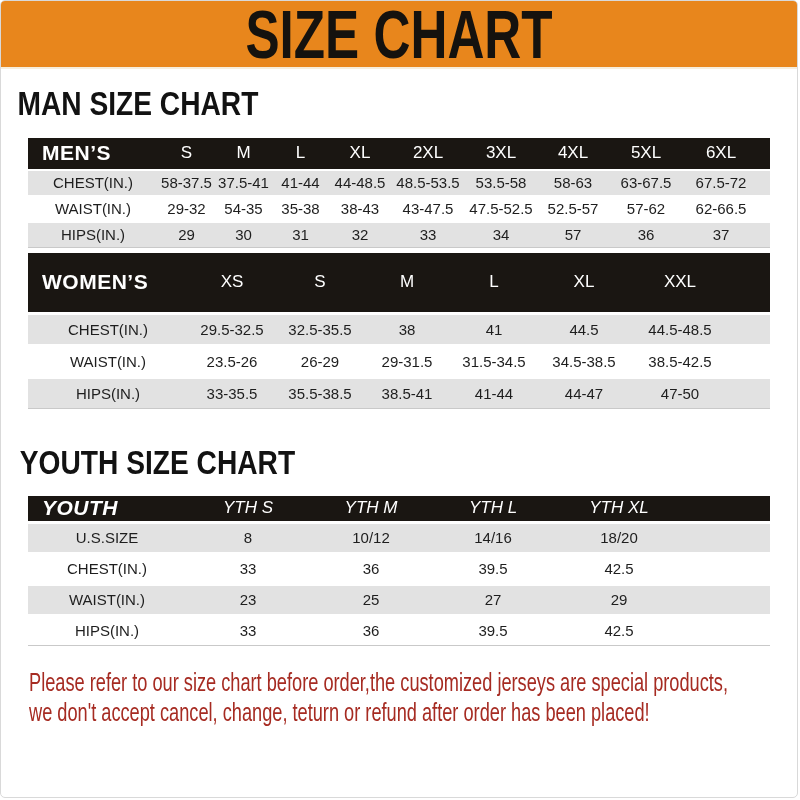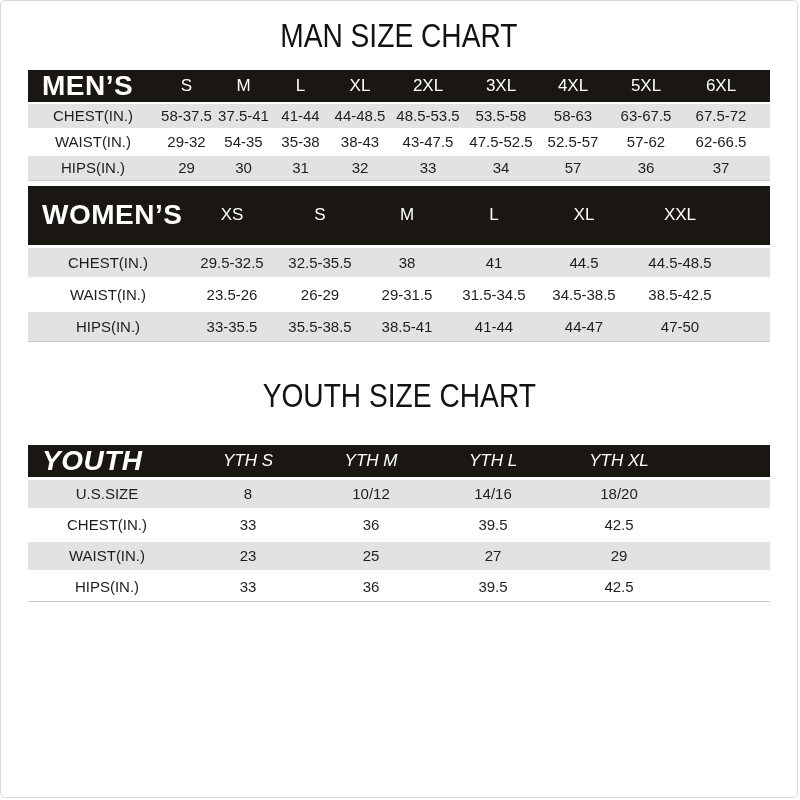--- a/index.html
+++ b/index.html
@@ -1,42 +1,45 @@
 <!DOCTYPE html>
 <html style="--banner-bg: #E8861C; --bar-bg: #1A1612; --row-alt: #E2E2E2; --footer-red: #A62B22;"><head>
 <meta charset="utf-8">
 <style>
   html,body{margin:0;padding:0;background:#fff;}
   body{width:800px;height:800px;font-family:"Liberation Sans",sans-serif;}
   .page{width:798px;height:798px;border:1px solid #d9d9d9;border-radius:5px;overflow:hidden;background:#fff;box-sizing:border-box;}
   .banner{height:66px;background:var(--banner-bg,#e8861c);display:flex;align-items:center;justify-content:center;border-bottom:2px solid #f6eedd;}
   .banner-title{margin:0;font-size:64px;font-weight:700;color:#15120e;line-height:1;transform:scale(0.80,1.08);white-space:nowrap;}
-  .section-heading{text-align:center;font-weight:400;color:#121212;font-size:32px;line-height:1.15;}
+  .section-heading{font-weight:700;color:#121212;font-size:32px;line-height:1.15;}
   .heading-men{margin:16px 0 14px;}
   .heading-women{margin:20px 0 12px;}
-  .heading-youth{margin:32px 0 28px;}
+  .heading-youth{margin:32px 0 12px;}
   .condensed{display:inline-block;transform:scale(0.88,1.06);white-space:nowrap;}
   .size-table{width:742px;margin:0 auto;border-collapse:separate;table-layout:fixed;}
   .s0{border-spacing:0 2px;}
   .s1,.s2{border-spacing:0 3px;}
   .size-table th{background:var(--bar-bg,#1a1612);color:#fff;font-weight:normal;font-size:17px;text-align:center;vertical-align:middle;padding:0;}
-  .size-table th.corner{text-align:left;padding-left:14px;font-weight:700;font-size:28px;letter-spacing:0.5px;}
+  .size-table th.corner{text-align:left;padding-left:14px;font-weight:700;font-size:21px;letter-spacing:0.5px;}
   .s0 th{height:31px;} .s1 th{height:59px;} .s2 th{height:25px;font-style:italic;}
   .size-table td{font-size:15px;color:#1e1e1e;text-align:center;vertical-align:middle;padding:0;background:#fff;}
   .s0 td{height:24px;} .s1 td{height:29px;} .s2 td{height:28px;text-align:center;}
   .size-table tr.odd td{background:var(--row-alt,#e2e2e2);}
   .size-table tbody tr:last-child td{border-bottom:1px solid #c9c9c9;}
   .footer{margin:18px 0 0 28px;}
   .footer-line{margin:0;font-size:26px;line-height:30px;color:var(--footer-red,#a62b22);transform:scaleX(0.70);transform-origin:left center;white-space:nowrap;}
 </style>
 </head>
 <body>
 
 <div class="page">
 
+  <header class="banner">
+    <h1 class="banner-title">SIZE CHART</h1>
+  </header>
 
   <section>
     <h2 class="section-heading heading-men">
       <span class="condensed">MAN SIZE CHART</span>
     </h2>
     <table class="size-table s0">
         <colgroup>
           <col style="width: 130px;">
           <col style="width: 57px;">
           <col style="width: 57px;">
@@ -220,14 +223,18 @@
             <td class="val">33</td>
             <td class="val">36</td>
             <td class="val">39.5</td>
             <td class="val">42.5</td>
             <td class="spacer"></td>
           </tr>
         </tbody>
       </table>
   </section>
 
+  <footer class="footer">
+    <p class="footer-line">Please refer to our size chart before order,the customized jerseys are special products,</p>
+    <p class="footer-line">we don't accept cancel, change, teturn or refund after order has been placed!</p>
+  </footer>
 
 </div>
 
 </body></html>

